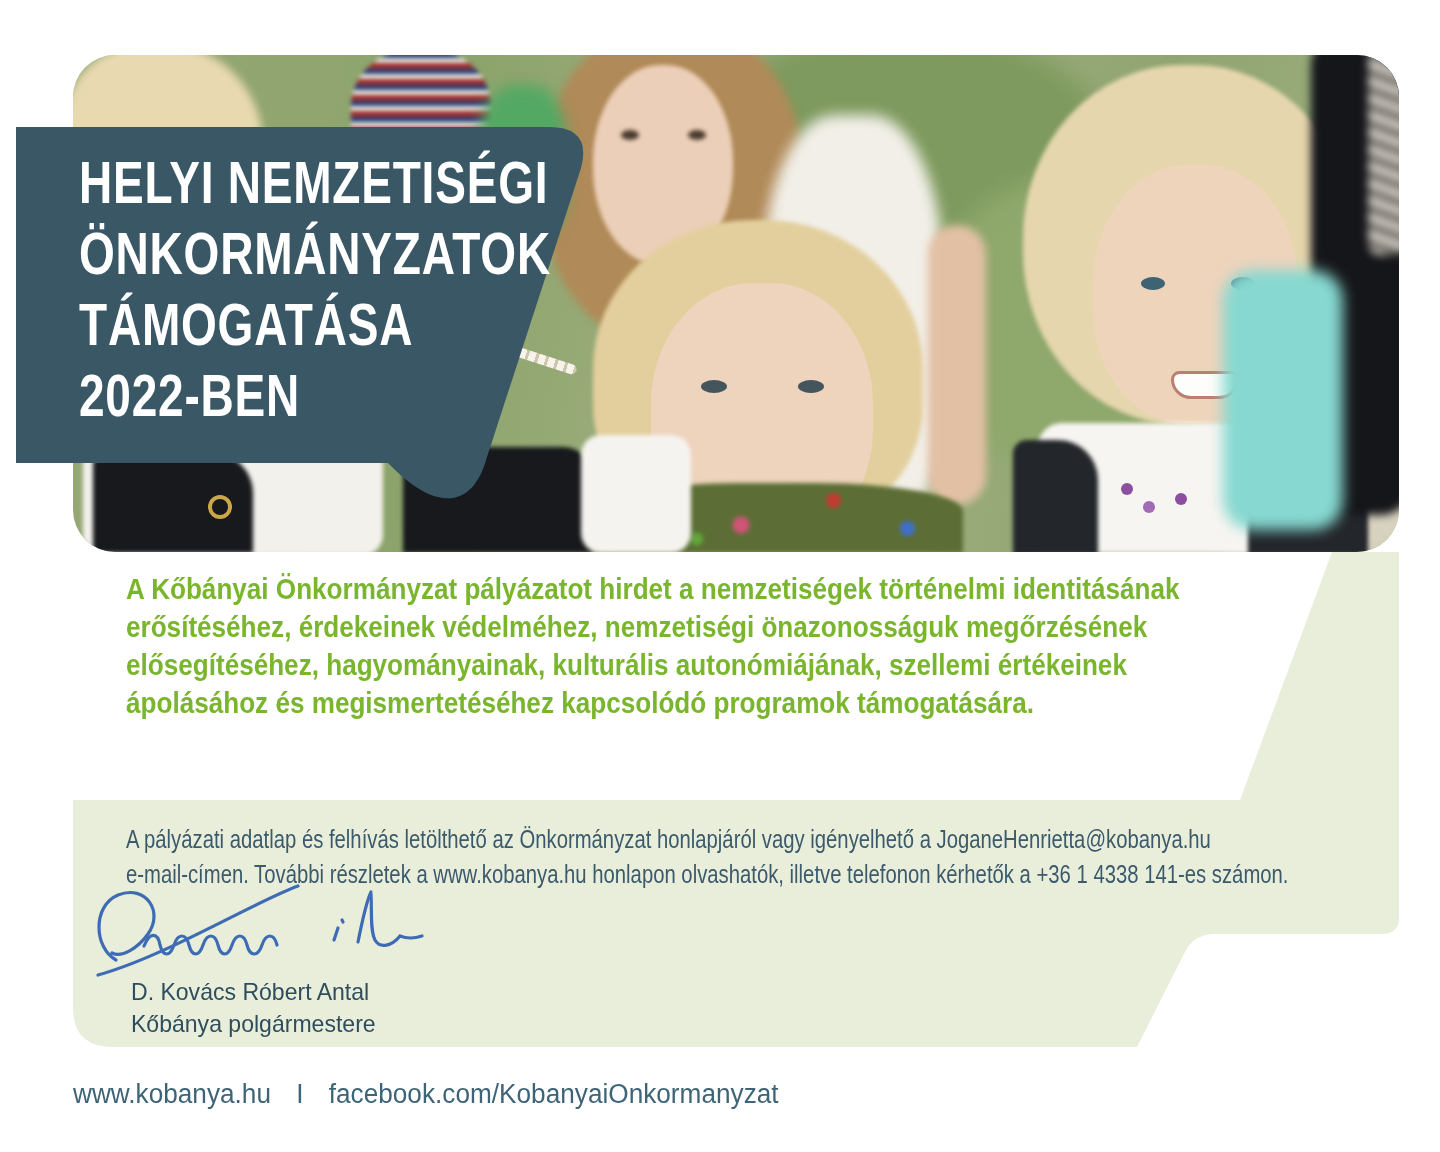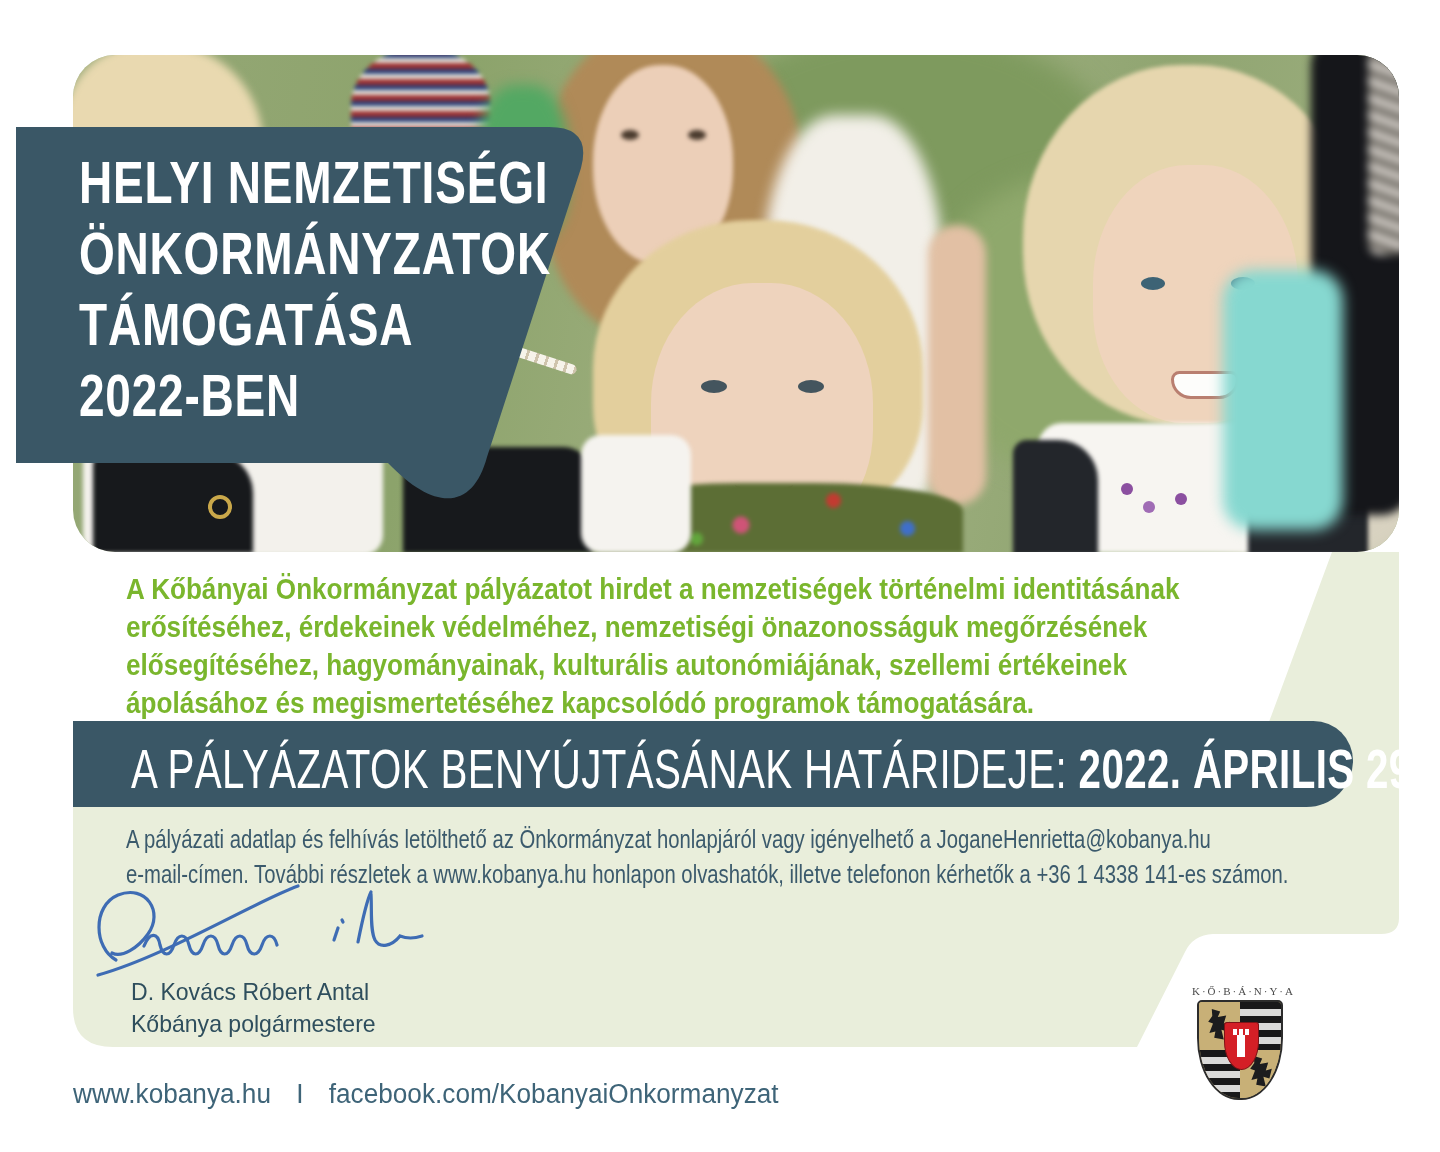--- a/index.html
+++ b/index.html
@@ -155,25 +155,20 @@
     <div>2022-BEN</div>
   </div>
 
   <div id="intro" class="abs">
     <div>A Kőbányai Önkormányzat pályázatot hirdet a nemzetiségek történelmi identitásának</div>
     <div>erősítéséhez, érdekeinek védelméhez, nemzetiségi önazonosságuk megőrzésének</div>
     <div>elősegítéséhez, hagyományainak, kulturális autonómiájának, szellemi értékeinek</div>
     <div>ápolásához és megismertetéséhez kapcsolódó programok támogatására.</div>
   </div>
 
-  <div id="band" class="abs">
-    <div id="band-text" class="abs">
-      <span>A PÁLYÁZATOK BENYÚJTÁSÁNAK HATÁRIDEJE: </span><b>2022. ÁPRILIS 29.</b>
-    </div>
-  </div>
 
   <div id="details" class="abs">
     <div>A pályázati adatlap és felhívás letölthető az Önkormányzat honlapjáról vagy igényelhető a JoganeHenrietta@kobanya.hu</div>
     <div>e-mail-címen. További részletek a www.kobanya.hu honlapon olvashatók, illetve telefonon kérhetők a +36 1 4338 141-es számon.</div>
   </div>
 
   <svg id="signature-svg" class="abs" width="350" height="100" viewBox="0 0 350 100">
     <g fill="none" stroke="#3e6cb4" stroke-width="3.2" stroke-linecap="round">
       <path d="M 30 80 C 8 68 6 26 32 15 C 60 4 78 32 62 54 C 52 68 36 78 26 73"></path>
       <path d="M 12 95 C 80 76 168 22 212 6"></path>
@@ -186,32 +181,15 @@
   </svg>
   <div id="signer" class="abs">
     <div>D. Kovács Róbert Antal</div>
     <div>Kőbánya polgármestere</div>
   </div>
 
   <div id="footer" class="abs">
     <span>www.kobanya.hu</span><span class="sep">I</span><span>facebook.com/KobanyaiOnkormanyzat</span>
   </div>
 
-  <div id="coa" class="abs">
-    <div id="coa-caption">K·Ő·B·Á·N·Y·A</div>
-    <div id="shield">
-      <div class="q gold" style="left:0;top:0;">
-          <div class="lion" style="left:8px;top:7px;"></div>
-        </div>
-      <div class="q stripes" style="left:41px;top:0;"></div>
-      <div class="q stripes" style="left:0;top:48px;"></div>
-      <div class="q gold" style="left:41px;top:48px;">
-          <div class="lion" style="left:9px;top:6px;"></div>
-        </div>
-      <div id="inner-shield">
-        <div id="tower-top"></div>
-        <div id="tower-body"></div>
-      </div>
-    </div>
-  </div>
 
 
 </div>
 
 </body></html>

